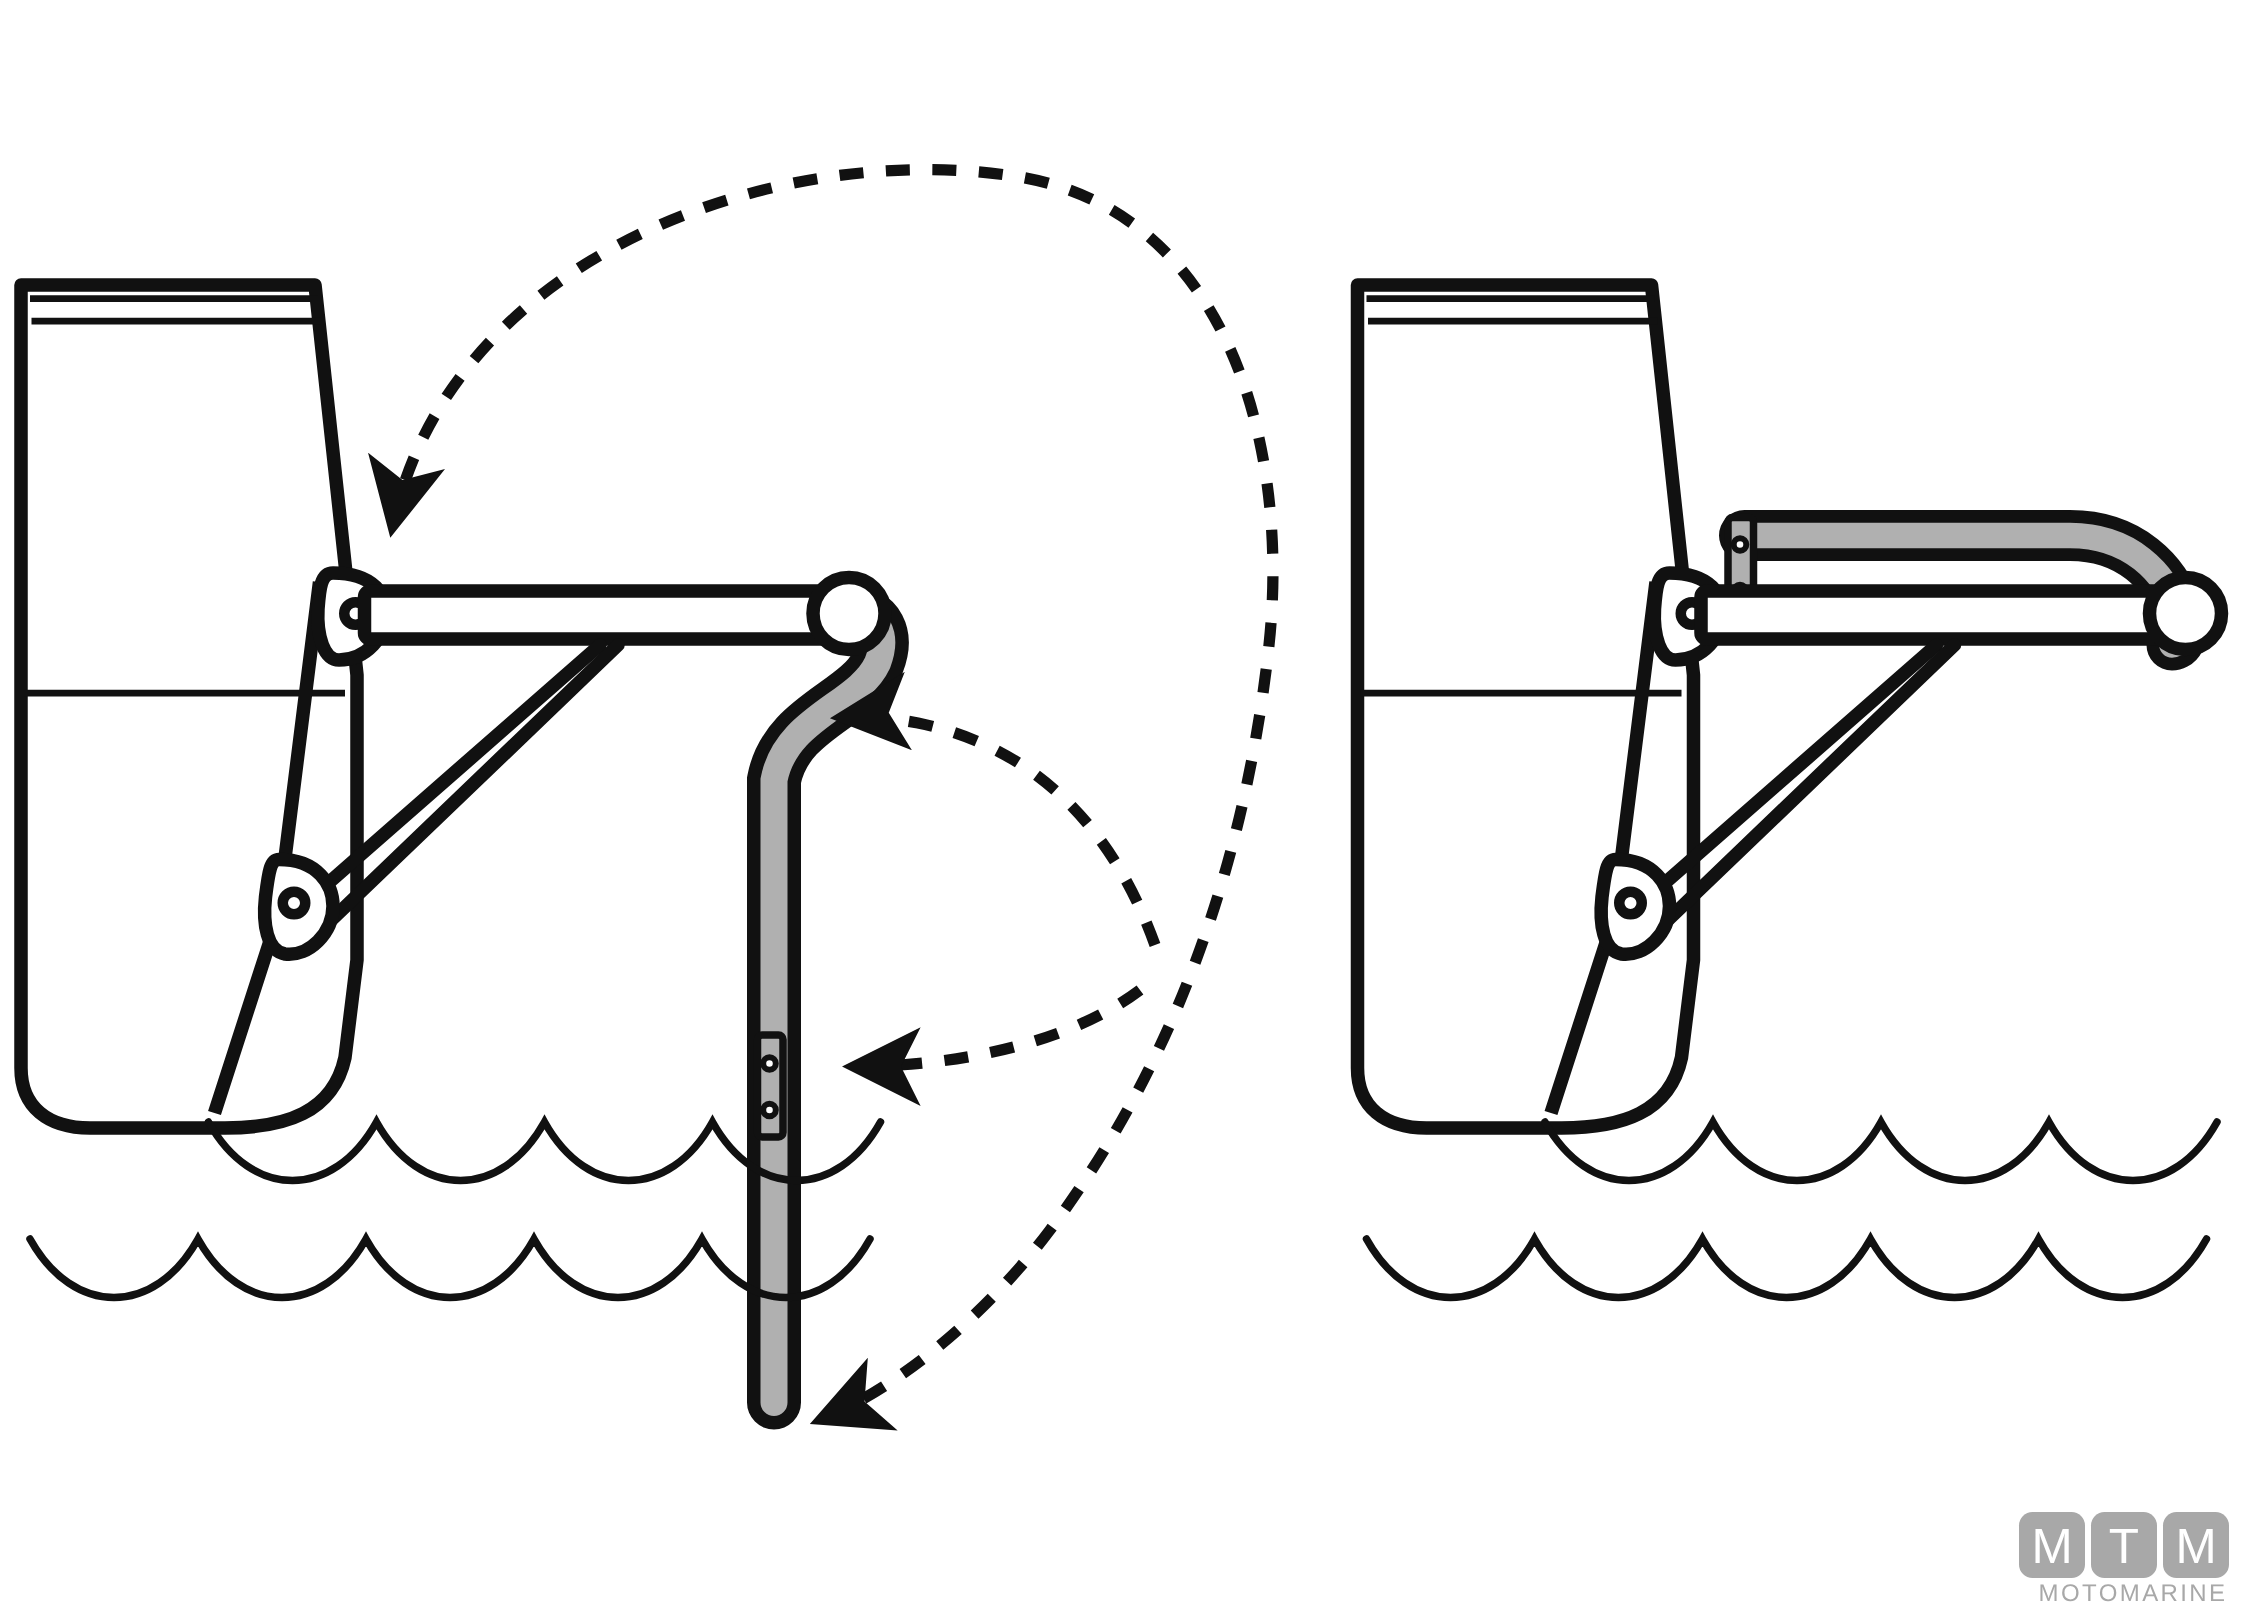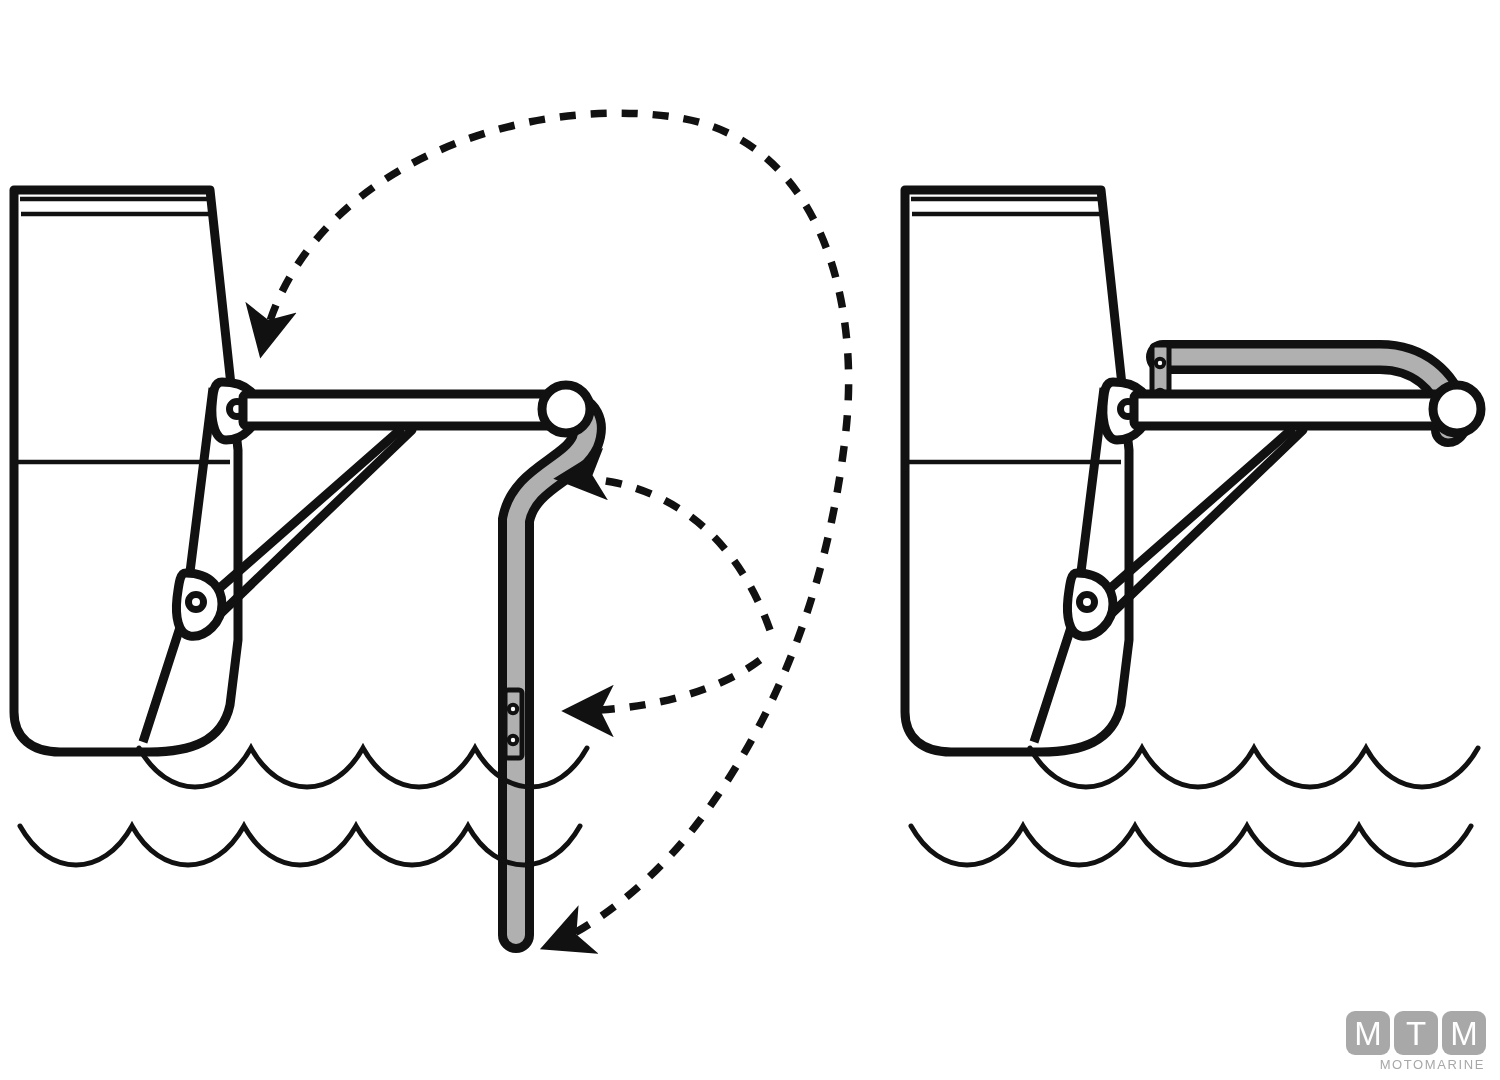--- a/index.html
+++ b/index.html
@@ -46,21 +46,21 @@
     align-items: center;
     justify-content: center;
     color: #ffffff;
     font-size: 33px;
     font-family: "Liberation Sans", sans-serif;
     font-weight: 400;
     line-height: 1;
   }
   .logo-word {
     margin-top: 2px;
-    font-size: 13px;
+    font-size: 16px;
     letter-spacing: 1.6px;
     font-family: "Liberation Sans", sans-serif;
     text-align: right;
     padding-right: 1px;
   }
 </style>
 </head>
 <body>
 
 <div id="diagram-root">

